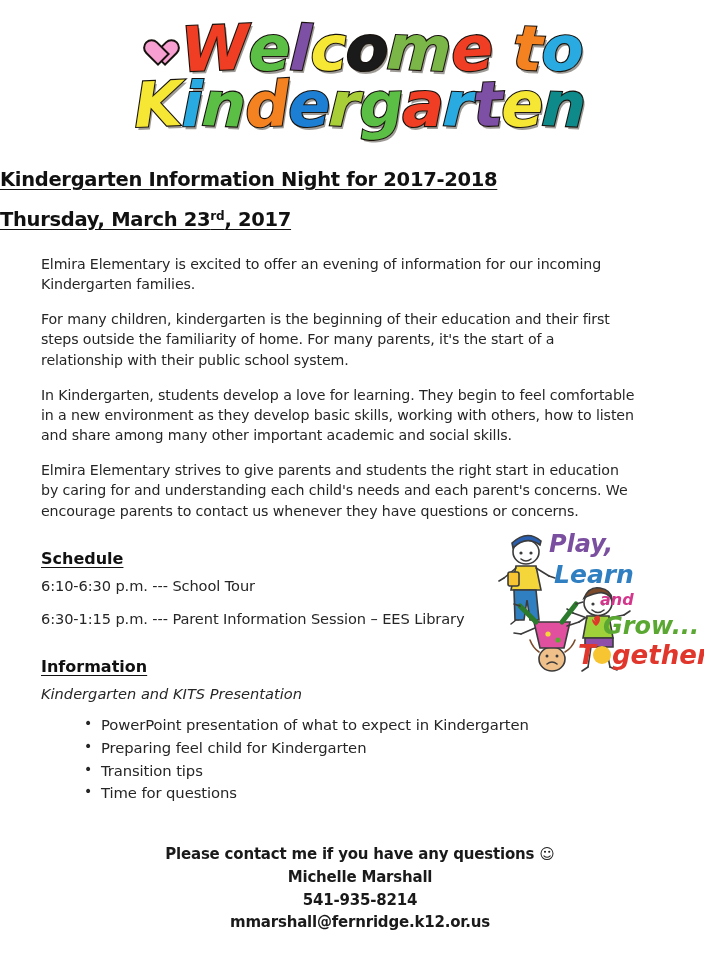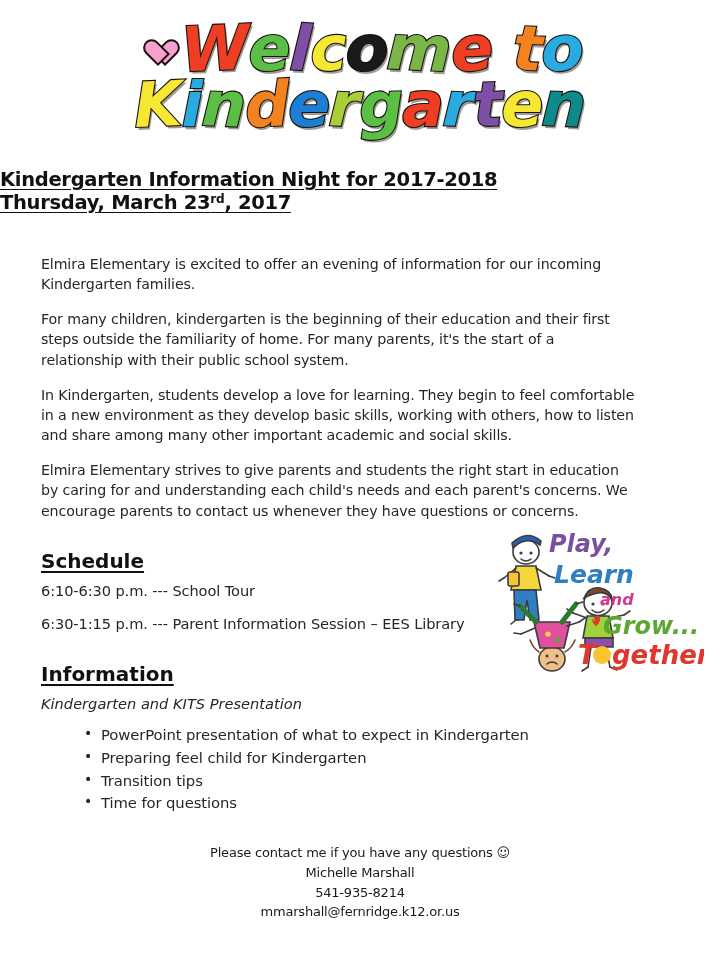--- a/index.html
+++ b/index.html
@@ -80,20 +80,21 @@
   .title1 {
     font-family: "DejaVu Sans", sans-serif;
     font-size: 19.5px;
     font-weight: bold;
     letter-spacing: -0.3px;
     text-decoration: underline;
     text-underline-offset: 3px;
     color: #111111;
   }
   .title2 {
+    margin-top: 17px;
     font-family: "DejaVu Sans", sans-serif;
     font-size: 19.5px;
     font-weight: bold;
     letter-spacing: -0.3px;
     color: #111111;
   }
   .title2 .u { text-decoration: underline; text-underline-offset: 3px; }
   .title2 sup { font-size: 0.62em; vertical-align: 0.52em; }
 
   
@@ -108,21 +109,21 @@
     font-family: "DejaVu Sans", sans-serif;
     font-size: 14.2px;
     line-height: 1.42;
     color: #262626;
     letter-spacing: -0.12px;
   }
 
   .sec-head {
     margin: 0 0 9px 0;
     font-family: "DejaVu Sans", sans-serif;
-    font-size: 20px;
+    font-size: 16px;
     font-weight: bold;
     color: #111111;
     text-decoration: underline;
     text-underline-offset: 3px;
     display: inline-block;
   }
   .sched-line {
     margin: 0 0 16px 0;
     font-family: "DejaVu Sans", sans-serif;
     font-size: 14.6px;
@@ -165,22 +166,22 @@
   
   .footer {
     position: absolute;
     left: 0;
     top: 843px;
     width: 720px;
     text-align: center;
   }
   .footer div {
     font-family: "DejaVu Sans", sans-serif;
-    font-size: 13px;
-    font-weight: normal;
+    font-size: 15px;
+    font-weight: bold;
     color: #1a1a1a;
     line-height: 1.52;
     letter-spacing: -0.2px;
   }
 
   
   .clipart {
     position: absolute;
     left: 492px;
     top: 528px;

